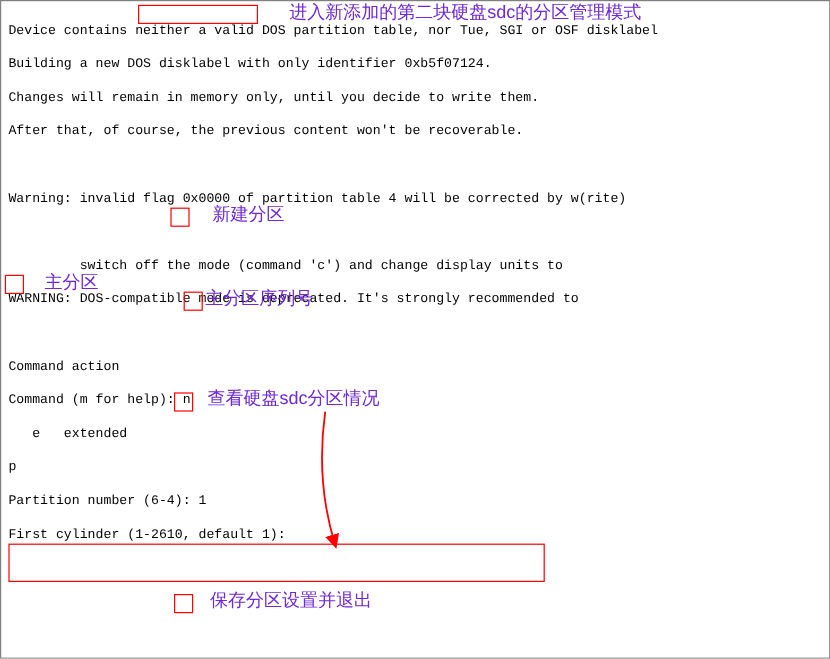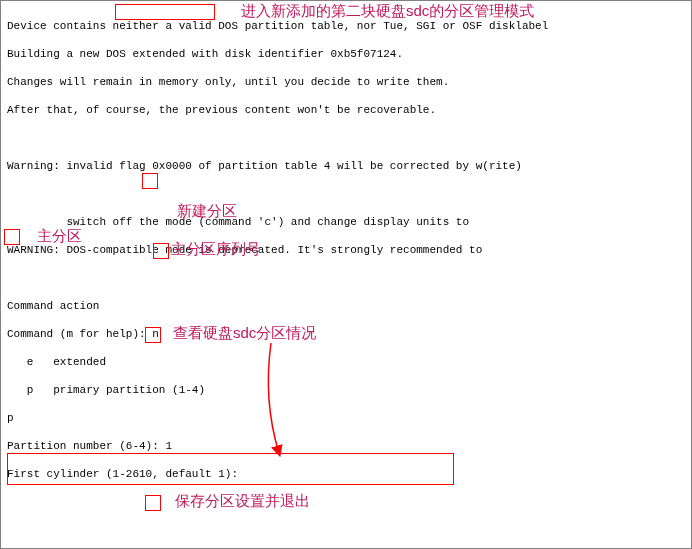--- a/index.html
+++ b/index.html
@@ -20,21 +20,21 @@
     position: relative;
     border: 1px solid #808080;
     box-sizing: border-box;
     width: 692px;
     height: 549px;
   }
   .line { display: block; height: 14px; }
   .blank { display: block; height: 14px; }
   .annotation {
     position: absolute;
-    color: #be185d;
+    color: #6d28d9;
     font-family: "SimSun", sans-serif;
     font-size: 15px;
     font-weight: normal;
     background: transparent;
     white-space: nowrap;
   }
   .redbox {
     position: absolute;
     border: 1.5px solid #ff0000;
     background: transparent;
@@ -42,33 +42,32 @@
   .arrow {
     position: absolute;
     pointer-events: none;
   }
 </style>
 </head>
 <body>
 
 <div class="terminal">
 <span class="line">Device contains neither a valid DOS partition table, nor Tue, SGI or OSF disklabel</span>
-<span class="line">Building a new DOS extended with disk identifier 0xb5f07124.</span>
+<span class="line">Building a new DOS disklabel with only identifier 0xb5f07124.</span>
 <span class="line">Changes will remain in memory only, until you decide to write them.</span>
 <span class="line">After that, of course, the previous content won't be recoverable.</span>
 <span class="blank"></span>
 <span class="line">Warning: invalid flag 0x0000 of partition table 4 will be corrected by w(rite)</span>
 <span class="blank"></span>
 <span class="line">         switch off the mode (command 'c') and change display units to</span>
 <span class="line">WARNING: DOS-compatible mode is deprecated. It's strongly recommended to</span>
 <span class="blank"></span>
 <span class="line">Command action</span>
 <span class="line"><span>Command (m for help): </span><span>n</span></span>
 <span class="line">   e   extended</span>
-<span class="line">   p   primary partition (1-4)</span>
 <span class="line">p</span>
 <span class="line"><span>Partition number (6-4): </span><span>1</span></span>
 <span class="line">First cylinder (1-2610, default 1):</span>
 
 
 
 
 
 
 
@@ -92,21 +91,21 @@
   <div class="redbox" style="left:114px; top:3px; width:98px; height:14px;"></div>
   <div class="redbox" style="left:141px; top:172px; width:14px; height:14px;"></div>
   <div class="redbox" style="left:3px; top:228px; width:14px; height:14px;"></div>
   <div class="redbox" style="left:152px; top:242px; width:14px; height:14px;"></div>
   <div class="redbox" style="left:144px; top:326px; width:14px; height:14px;"></div>
   <div class="redbox" style="left:6px; top:452px; width:445px; height:30px;"></div>
   <div class="redbox" style="left:144px; top:494px; width:14px; height:14px;"></div>
 
   
   <div class="annotation" style="left:240px; top:3px;">进入新添加的第二块硬盘sdc的分区管理模式</div>
-  <div class="annotation" style="left:176px; top:171px;margin-top:32px;">新建分区</div>
+  <div class="annotation" style="left:176px; top:171px;">新建分区</div>
   <div class="annotation" style="left:36px; top:228px;">主分区</div>
   <div class="annotation" style="left:170px; top:241px;">主分区序列号</div>
   <div class="annotation" style="left:172px; top:325px;">查看硬盘sdc分区情况</div>
   <div class="annotation" style="left:174px; top:493px;">保存分区设置并退出</div>
 
   
   <svg class="arrow" style="left:260px; top:340px; width:40px; height:120px;">
     <defs>
       <marker id="ah" markerWidth="8" markerHeight="8" refX="5" refY="4" orient="auto">
         <path d="M0,0 L8,4 L0,8 Z" fill="#ff0000"></path>

